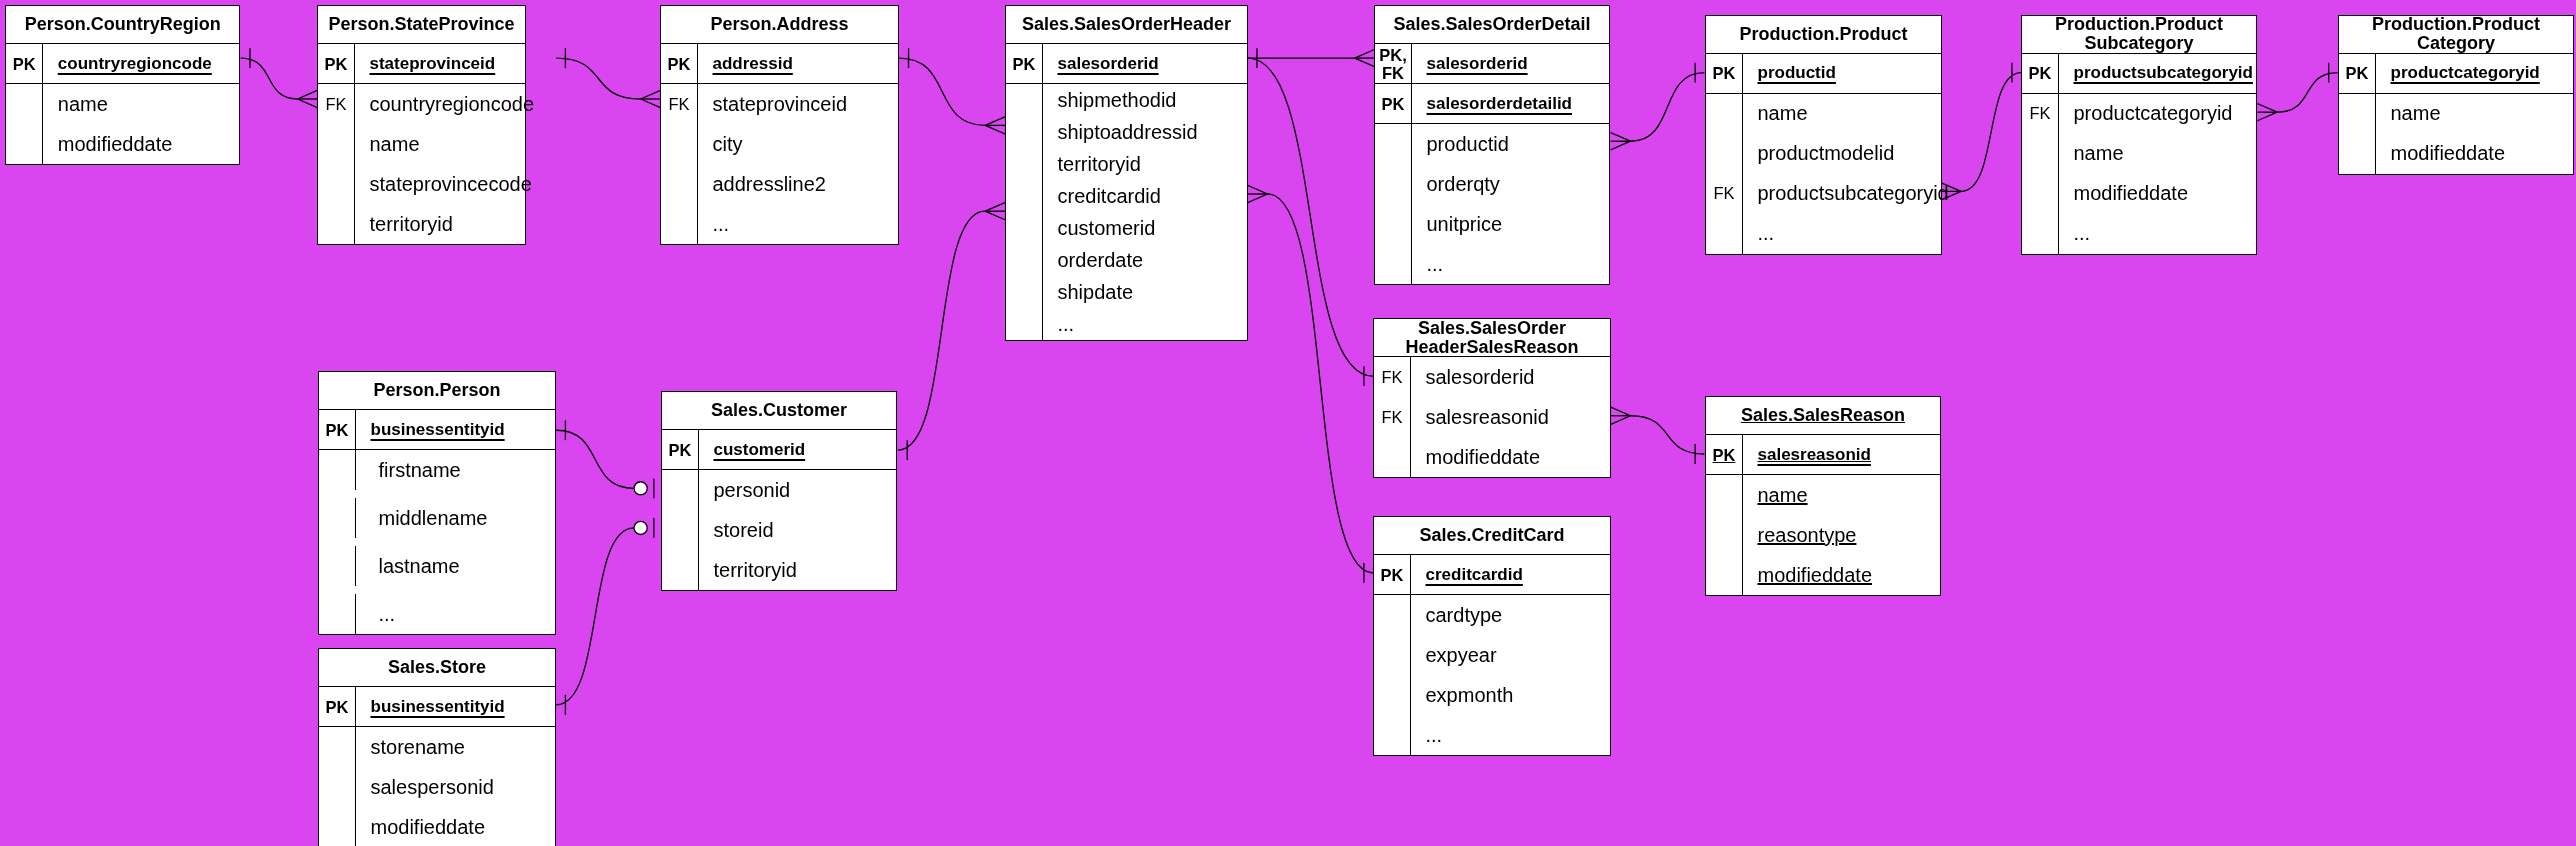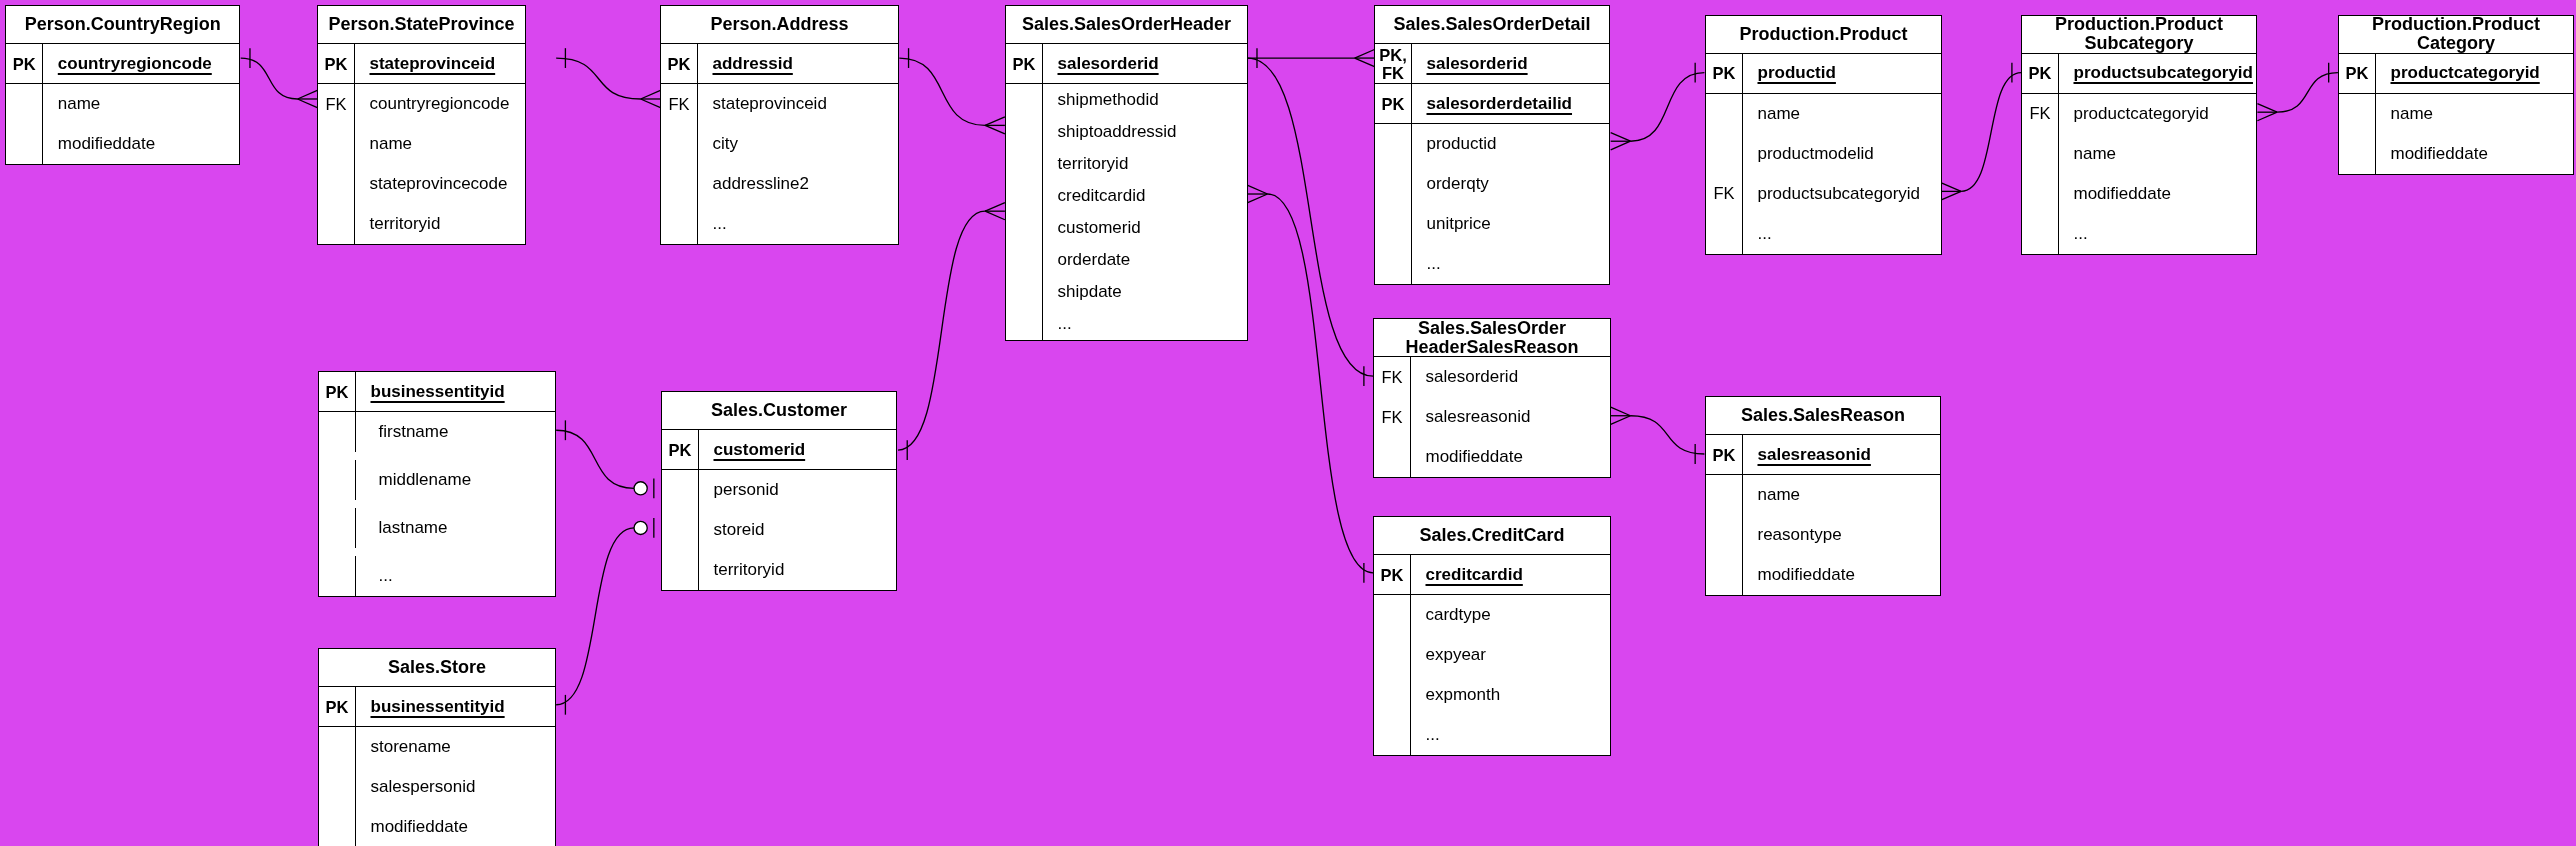--- a/index.html
+++ b/index.html
@@ -22,21 +22,21 @@
   .kname {
     display: flex; align-items: center; padding-left: 14.5px;
     font-weight: bold; font-size: 17px;
     text-decoration: underline; text-decoration-thickness: 2px; text-underline-offset: 4px;
   }
   .ebody { display: grid; grid-template-columns: 37px 1fr; }
   .bcol {
     border-right: 1.3px solid #000; display: flex; align-items: center; justify-content: center;
     font-size: 16.5px;
   }
-  .bname { display: flex; align-items: center; padding-left: 14.5px; font-size: 17px; }
+  .bname { display: flex; align-items: center; padding-left: 14.5px; font-size: 20px; }
 </style>
 </head>
 <body>
 
 <div id="canvas">
   <svg id="wires" xmlns="http://www.w3.org/2000/svg" viewBox="0 0 3902 1282" width="2576" height="846">
       <g>
         <line x1="378" y1="73" x2="378" y2="103" stroke="#000000" stroke-width="2"></line>
         <line x1="450" y1="150" x2="480" y2="137" stroke="#000000" stroke-width="2"></line>
         <line x1="450" y1="150" x2="480" y2="150" stroke="#000000" stroke-width="2"></line>
@@ -277,20 +277,23 @@
           <div class="kname">productcategoryid</div>
         </div>
         <div class="ebody" style="grid-auto-rows: 40px;">
           <div class="bcol"></div>
           <div class="bname">name</div>
           <div class="bcol"></div>
           <div class="bname">modifieddate</div>
         </div>
       </div>
       <div class="entity" style="left: 318px; top: 371px; width: 238px;">
+        <div class="etitle">
+          <span>Person.Person</span>
+        </div>
         <div class="krow">
           <div class="kcol">PK</div>
           <div class="kname">businessentityid</div>
         </div>
         <div class="ebody" style="grid-auto-rows: 40px; gap: 8px;">
           <div class="bcol"></div>
           <div class="bname">firstname</div>
           <div class="bcol"></div>
           <div class="bname">middlename</div>
           <div class="bcol"></div>
@@ -340,21 +343,21 @@
         </div>
         <div class="ebody" style="grid-auto-rows: 40px;">
           <div class="bcol">FK</div>
           <div class="bname">salesorderid</div>
           <div class="bcol">FK</div>
           <div class="bname">salesreasonid</div>
           <div class="bcol"></div>
           <div class="bname">modifieddate</div>
         </div>
       </div>
-      <div class="entity" style="left: 1705px; top: 396px; width: 236px;">
+      <div class="entity" style="left: 1705px; top: 396px; width: 236px; text-decoration: underline;">
         <div class="etitle">
           <span>Sales.SalesReason</span>
         </div>
         <div class="krow">
           <div class="kcol">PK</div>
           <div class="kname">salesreasonid</div>
         </div>
         <div class="ebody" style="grid-auto-rows: 40px;">
           <div class="bcol"></div>
           <div class="bname">name</div>

